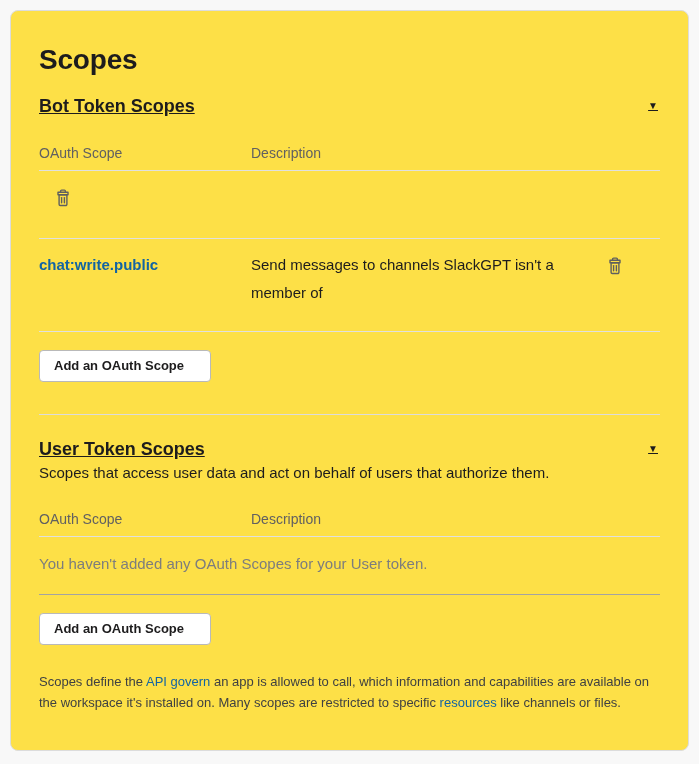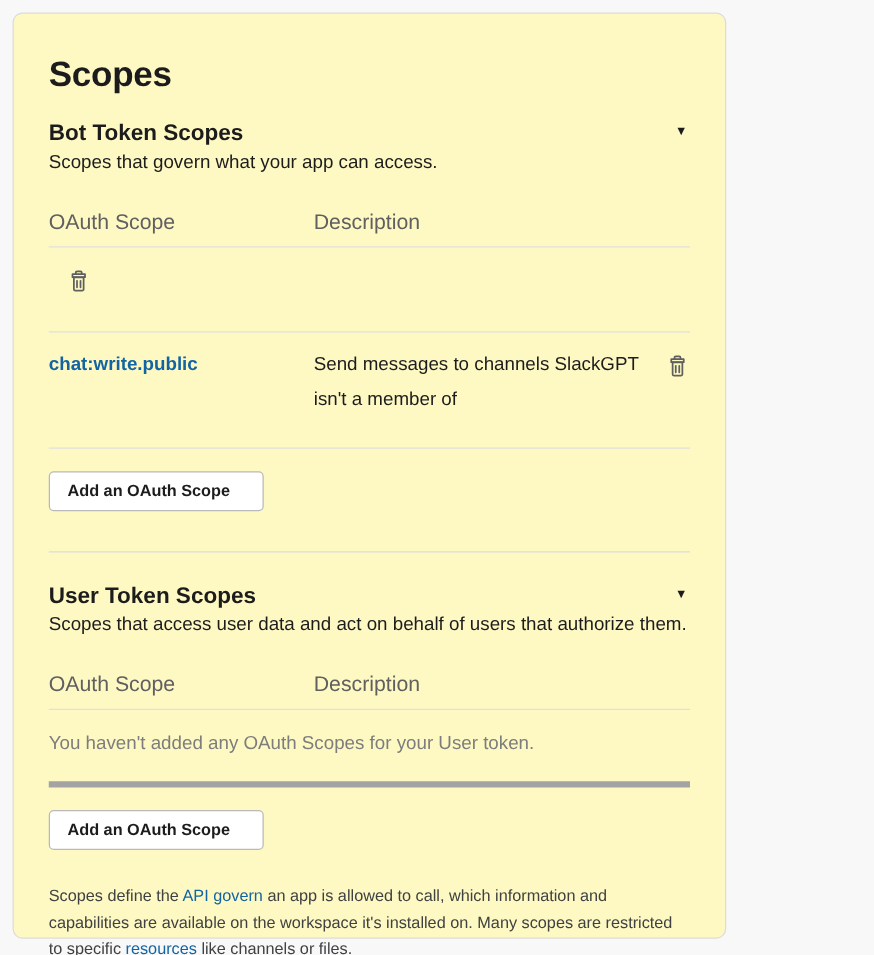--- a/index.html
+++ b/index.html
@@ -6,22 +6,22 @@
   html, body {
     width: 699px; height: 764px;
     background: #f8f8f8;
     font-family: "Liberation Sans", sans-serif;
     color: #1d1c1d;
     overflow: hidden;
   }
   .card {
     position: absolute;
     left: 10px; top: 10px;
-    width: 571px; height: 741px;
-    background: #fef9c3;
+    width: 679px; height: 741px;
+    background: #fde047;
     border: 1px solid #dcdcdc;
     border-radius: 8px;
     padding: 33px 28px 0 28px;
   }
   h1.page-title {
     font-size: 28px;
     line-height: 32px;
     font-weight: 700;
     letter-spacing: -0.2px;
     margin-bottom: 19px;
@@ -33,20 +33,21 @@
   }
   a.link {
     color: #1264a3;
     text-decoration: none;
     cursor: pointer;
   }
   .section-header-row {
     display: flex;
     align-items: center;
     justify-content: space-between;
+    text-decoration: underline;
   }
   h2.section-title {
     font-size: 18px;
     line-height: 22px;
     font-weight: 700;
   }
   .caret {
     font-size: 10px;
     color: #1d1c1d;
     line-height: 22px;
@@ -56,21 +57,21 @@
   .section-subtitle {
     font-size: 15px;
     line-height: 20px;
     margin-top: 3px;
   }
   .table-header-row {
     display: flex;
     margin-top: 28px;
     padding-bottom: 9px;
     border-bottom: 1px solid #e0e0e0;
-    font-size: 17px;
+    font-size: 14px;
     color: #616061;
   }
   .col-scope { width: 212px; flex: 0 0 212px; }
   .col-desc  { flex: 1 1 auto; }
   .col-action { flex: 0 0 34px; text-align: right; }
   .scope-row {
     display: flex;
     align-items: flex-start;
     padding: 12px 0 24px 0;
     border-bottom: 1px solid #e0e0e0;
@@ -108,21 +109,21 @@
     border: none;
     border-top: 1px solid #dcdcdc;
     margin: 32px 0 0 0;
   }
   .user-section { margin-top: 23px; }
   .empty-state {
     font-size: 15px;
     line-height: 20px;
     color: #7d7d7d;
     padding: 17px 0 20px 0;
-    border-bottom: 5px solid #a3a3a3;
+    border-bottom: 1px solid #a3a3a3;
   }
   .footer-note {
     margin-top: 26px;
     font-size: 13px;
     line-height: 21px;
     color: #3f4142;
     max-width: 625px;
   }
 </style>
 </head>
@@ -131,21 +132,20 @@
 <div class="card">
 
   <h1 class="page-title">Scopes</h1>
 
 
   <section>
     <div class="section-header-row">
       <h2 class="section-title">Bot Token Scopes</h2>
       <span class="caret">▼</span>
     </div>
-    <p class="section-subtitle">Scopes that govern what your app can access.</p>
 
     <div class="table-header-row">
       <div class="col-scope">OAuth Scope</div>
       <div class="col-desc">Description</div>
       <div class="col-action"></div>
     </div>
 
     <div class="scope-row">
       <div class="col-action">
         <button class="trash-btn">

